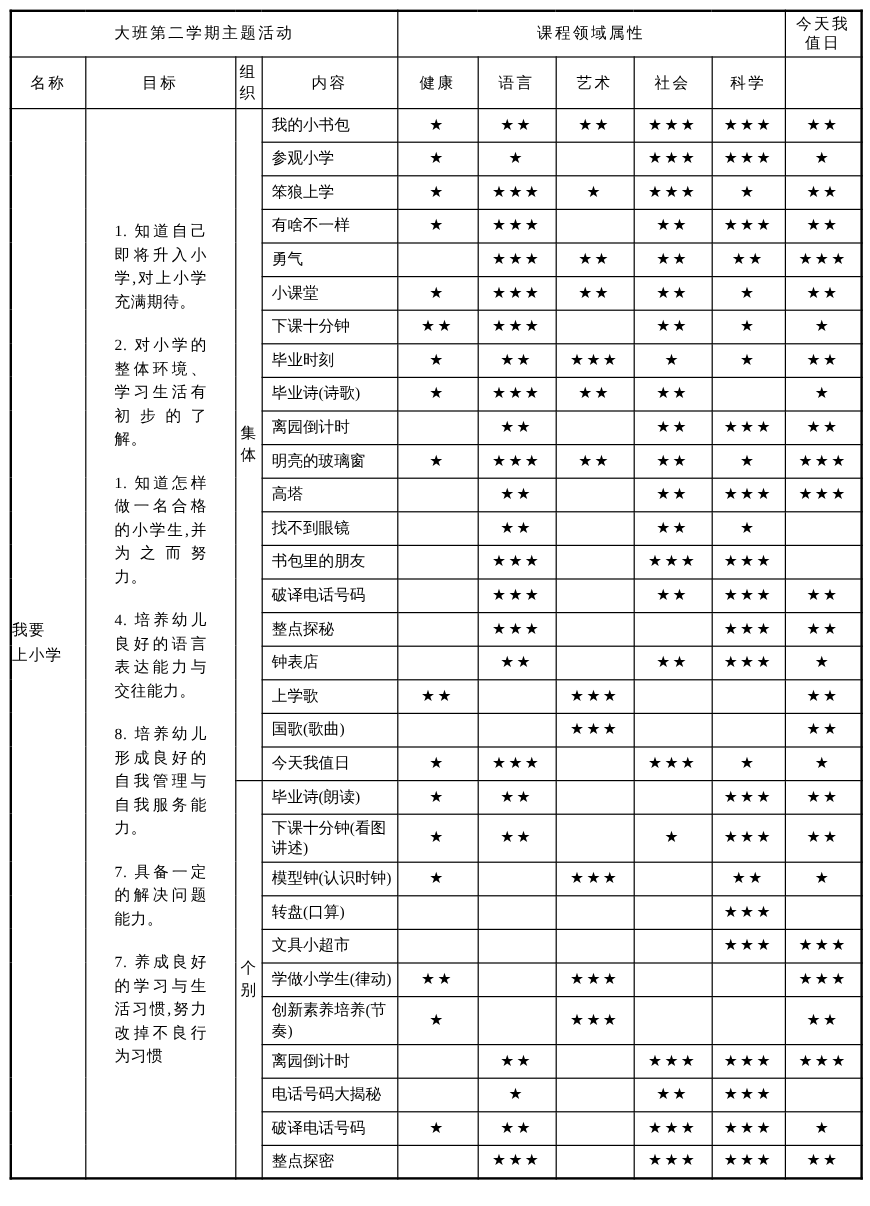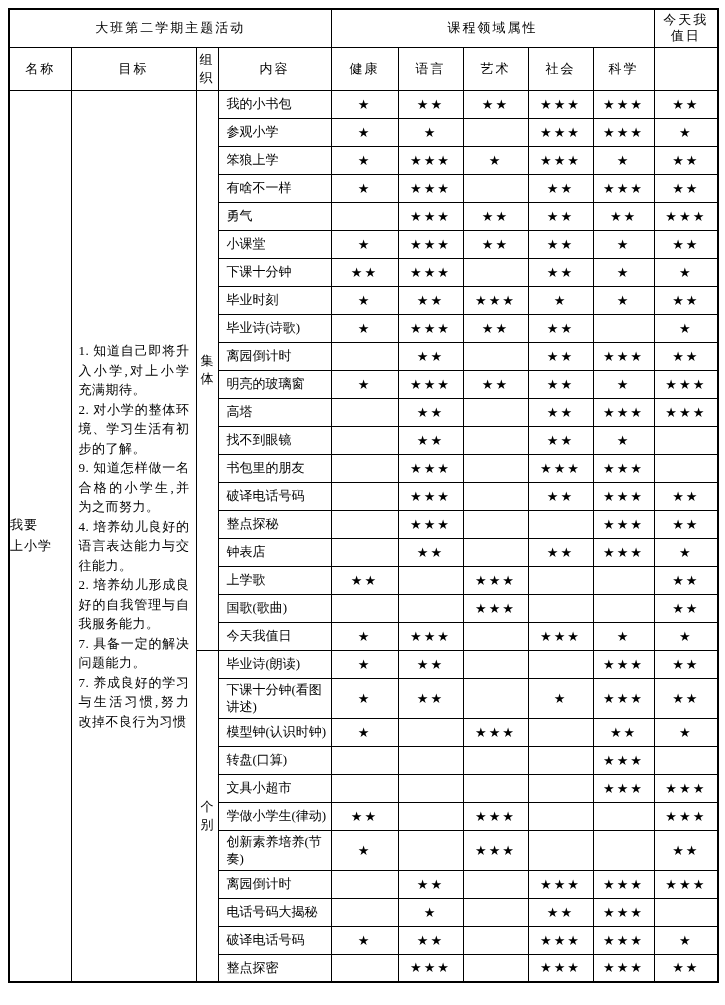--- a/index.html
+++ b/index.html
@@ -39,21 +39,21 @@
     line-height: 1.6;
     letter-spacing: 1px;
   }
   .goal-cell {
     vertical-align: top;
     padding: 5px 6px 4px 7px;
     line-height: 1.5;
     text-align: justify;
     letter-spacing: 0.5px;
   }
-  .goal-cell div { margin: 0; }
+  .goal-cell div { margin: 17px; }
   .org-cell {
     text-align: center;
     white-space: pre-line;
     line-height: 1.4;
     padding: 0 1px;
   }
   .content-cell {
     text-align: left;
     padding: 2px 4px 2px 8px;
     line-height: 1.35;
@@ -102,23 +102,23 @@
         <th></th>
       </tr>
     </thead>
     <tbody id="table-body">
         <tr>
           <td rowspan="31" class="name-cell">我要
 上小学</td>
           <td rowspan="31" class="goal-cell">
             <div>1. 知道自己即将升入小学,对上小学充满期待。</div>
             <div>2. 对小学的整体环境、学习生活有初步的了解。</div>
-            <div>9. 知道怎样做一名合格的小学生,并为之而努力。</div>
+            <div>1. 知道怎样做一名合格的小学生,并为之而努力。</div>
             <div>4. 培养幼儿良好的语言表达能力与交往能力。</div>
-            <div>2. 培养幼儿形成良好的自我管理与自我服务能力。</div>
+            <div>8. 培养幼儿形成良好的自我管理与自我服务能力。</div>
             <div>7. 具备一定的解决问题能力。</div>
             <div>7. 养成良好的学习与生活习惯,努力改掉不良行为习惯</div>
           </td>
           <td rowspan="20" class="org-cell">集
 体</td>
           <td class="content-cell">我的小书包</td>
           <td class="star-cell">★</td>
           <td class="star-cell">★★</td>
           <td class="star-cell">★★</td>
           <td class="star-cell">★★★</td>

